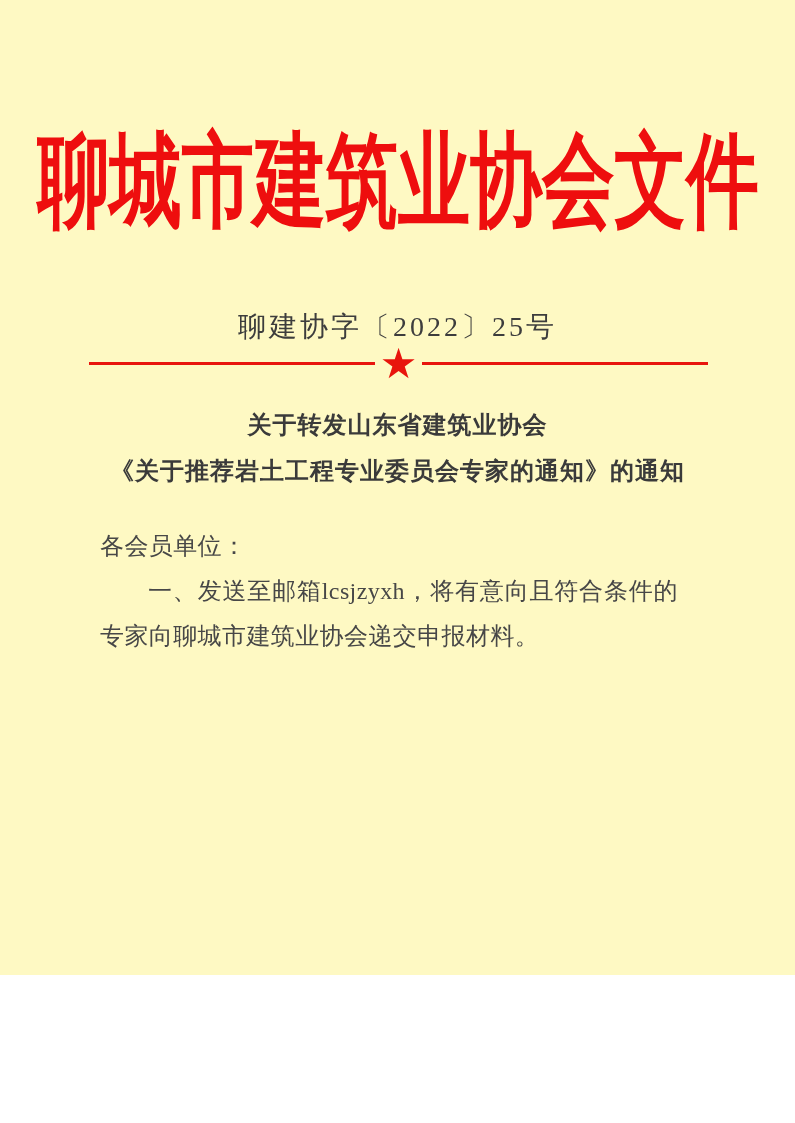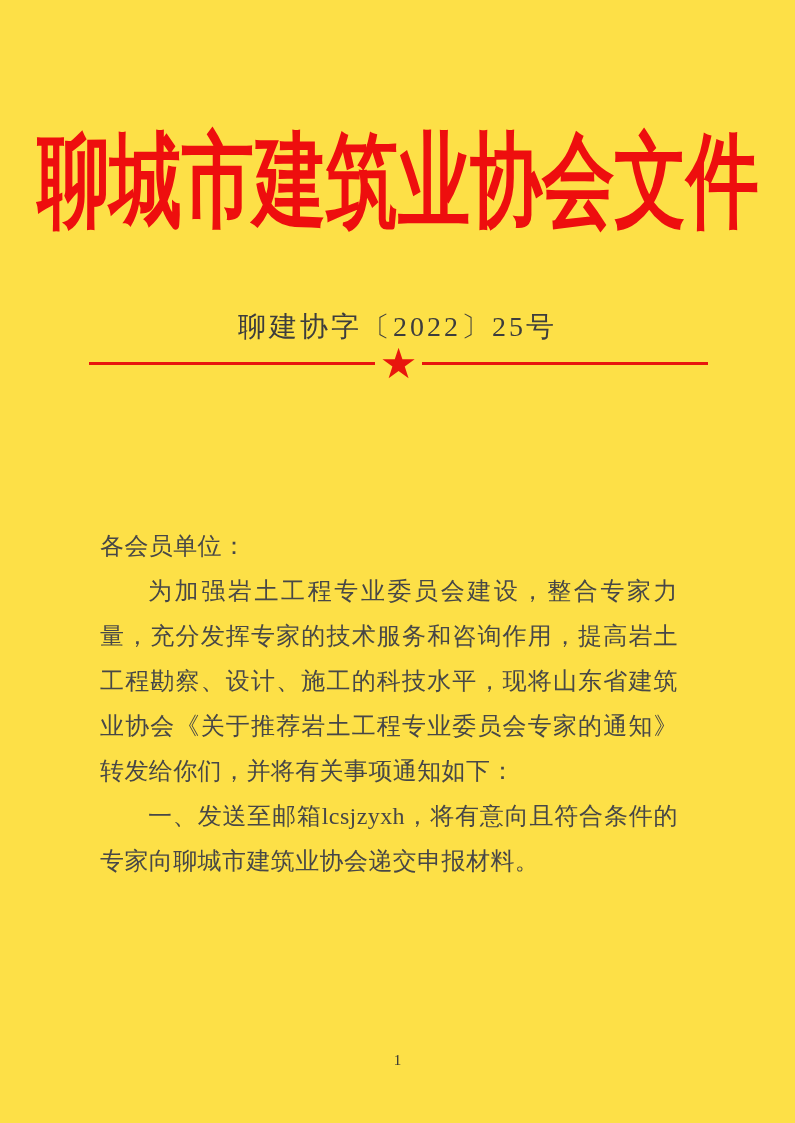--- a/index.html
+++ b/index.html
@@ -3,22 +3,22 @@
 <meta charset="utf-8">
 <style>
   html, body {
     margin: 0;
     padding: 0;
     background: #ffffff;
   }
   .page {
     position: relative;
     width: 795px;
-    height: 1123px;
-    background: #fde047;
+    height: 975px;
+    background: #fef9c3;
     overflow: hidden;
     font-family: "Liberation Serif", "DejaVu Serif", serif;
   }
   
   .org-title {
     position: absolute;
     top: 130px;
     left: 50%;
     transform: translateX(-50%) scaleX(0.70);
     transform-origin: center;
@@ -114,22 +114,25 @@
   <div class="org-title">聊城市建筑业协会文件</div>
 
   <div class="doc-number">聊建协字〔2022〕25号</div>
 
   <div class="divider">
     <span class="line"></span>
     <span class="star">★</span>
     <span class="line"></span>
   </div>
 
+  <div class="doc-title">
+    <div>关于转发山东省建筑业协会</div>
+    <div>《关于推荐岩土工程专业委员会专家的通知》的通知</div>
+  </div>
 
   <div class="doc-body">
     <p class="salutation">各会员单位：</p>
-    <p class="para indent-2">为加强岩土工程专业委员会建设，整合专家力量，充分发挥专家的技术服务和咨询作用，提高岩土工程勘察、设计、施工的科技水平，现将山东省建筑业协会《关于推荐岩土工程专业委员会专家的通知》转发给你们，并将有关事项通知如下：</p>
     <p class="para indent-2">一、发送至邮箱lcsjzyxh，将有意向且符合条件的专家向聊城市建筑业协会递交申报材料。</p>
   </div>
 
   <div class="page-number">1</div>
 
 </div>
 
 </body></html>

